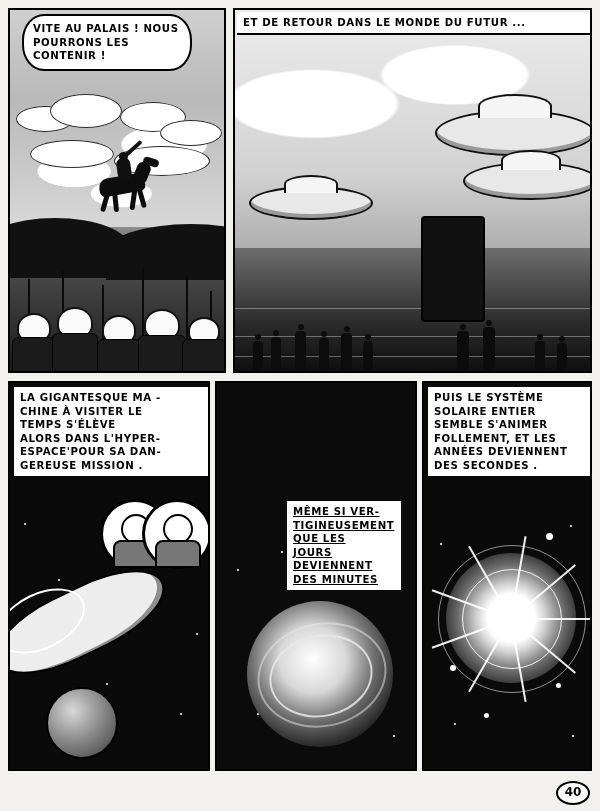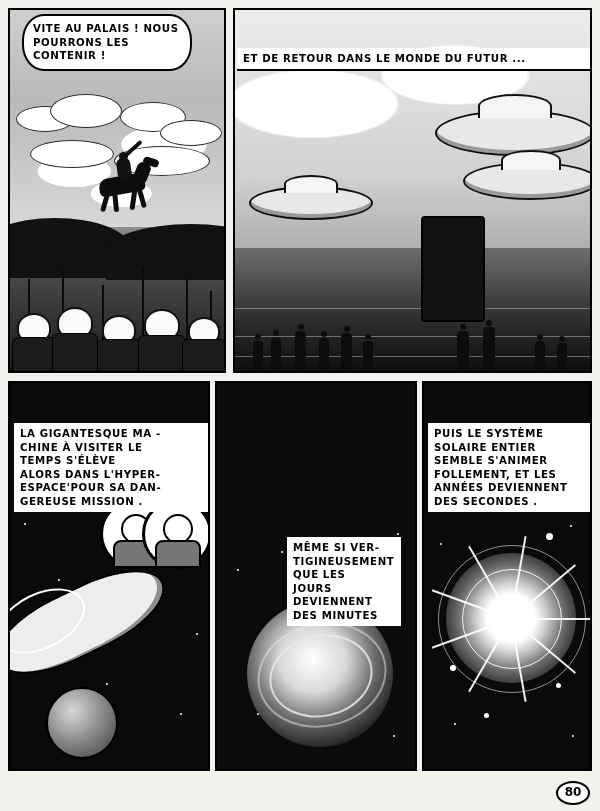--- a/index.html
+++ b/index.html
@@ -46,21 +46,20 @@
     box-sizing: border-box;
     padding: 4px 15px 3px 6px;
     font-family: "DejaVu Sans", sans-serif;
     font-size: 10.2px;
     line-height: 13.6px;
     letter-spacing: 0.6px;
     text-transform: uppercase;
     font-weight: 600;
     white-space: pre-line;
     z-index: 6;
-    margin-top: 36px;
   }
   .caption.noborder {
     border: none;
   }
 
   .balloon {
     position: absolute;
     background: #ffffff;
     border: 2px solid #000;
     border-radius: 14px / 18px;
@@ -513,21 +512,21 @@
       <div class="star" style="left:180px; top:150px; width:2px; height:2px;"></div>
       <div class="star" style="left:40px; top:330px; width:2px; height:2px;"></div>
       <div class="star" style="left:176px; top:352px; width:2px; height:2px;"></div>
 
       <div class="swirl" style="left:30px; top:218px; width:146px; height:146px;"></div>
       <div class="swirl-ring" style="left:52px; top:252px; width:100px; height:78px; transform:rotate(-12deg);"></div>
       <div class="swirl-ring" style="left:40px; top:240px; width:126px; height:100px; transform:rotate(-12deg); opacity:.5;"></div>
     </div>
 
 
-    <div class="caption noborder" style="left:70px; top:118px; width:114px; background:#fff;">MÊME SI VER-
+    <div class="caption noborder" style="left:70px; top:118px; width:114px; background:#fff;text-decoration:underline;">MÊME SI VER-
 TIGINEUSEMENT
 QUE LES JOURS
 DEVIENNENT
 DES MINUTES</div>
   </div>
 
   <div class="panel" style="left:422px; top:381px; width:170px; height:390px;">
     <div class="art">
       <div class="space"></div>
 
@@ -558,15 +557,15 @@
     </div>
 
     <div class="caption noborder" style="left:4px; top:4px; width:196px; background:#fff;">PUIS LE SYSTÈME
 SOLAIRE ENTIER
 SEMBLE S'ANIMER
 FOLLEMENT, ET LES
 ANNÉES DEVIENNENT
 DES SECONDES .</div>
   </div>
 
-  <div class="pagenum">80</div>
+  <div class="pagenum">40</div>
 
 </div>
 
 </body></html>

